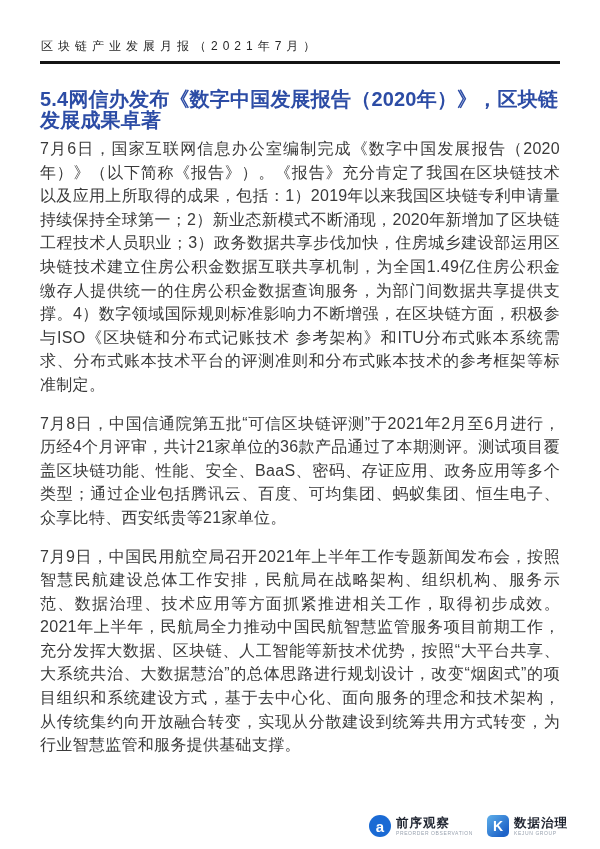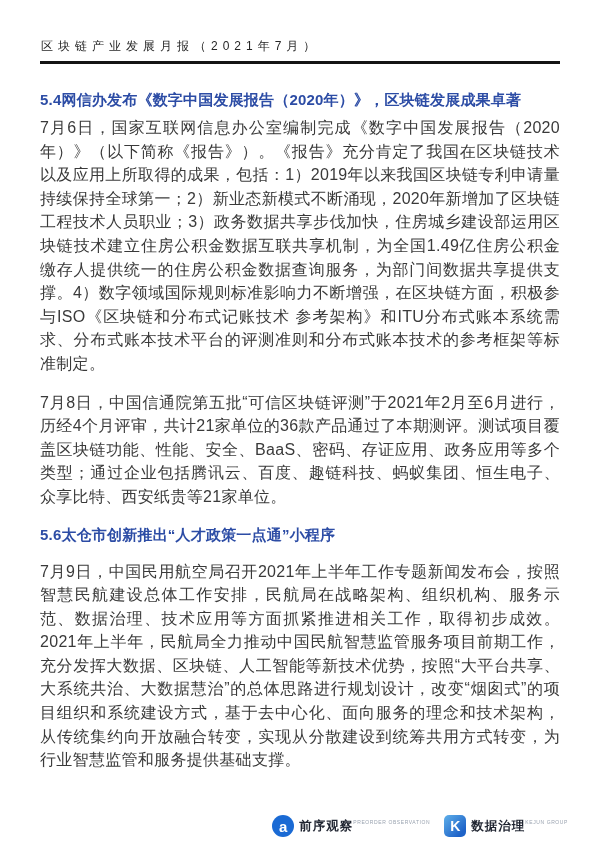--- a/index.html
+++ b/index.html
@@ -28,21 +28,21 @@
     margin-top: 6px;
     height: 3px;
     border-top: 2px solid #141414;
     border-bottom: 1px solid #141414;
   }
   
   .news-section { margin-top: 15px; }
   .news-section.first { margin-top: 25px; }
   .news-section h2 {
     color: var(--heading_blue, #2C4CA5);
-    font-size: 15px;
+    font-size: 20px;
     font-weight: 700;
     line-height: 21px;
     margin-bottom: 6px;
     letter-spacing: 0.2px;
   }
   .news-section p {
     font-size: 16px;
     color: #3a3a3a;
     line-height: 23.6px;
     text-align: justify;
@@ -70,21 +70,21 @@
     background: var(--logo_circle_blue, #1A6AD4);
     font-size: 15px;
     line-height: 1;
   }
   .logo-icon.rsquare {
     border-radius: 5px;
     background: linear-gradient(135deg, #5FB0EA 0%, var(--logo_square_blue, #1E63C8) 80%);
     font-size: 14px;
     line-height: 1;
   }
-  .logo-text { display: flex; justify-content: center; }
+  .logo-text { display: flex; flex-direction: column; justify-content: center; }
   .logo-name {
     font-size: 12.5px;
     font-weight: 700;
     color: #1f2430;
     letter-spacing: 1px;
     line-height: 14px;
   }
   .logo-sub {
     font-size: 5px;
     color: #9aa3b0;
@@ -104,25 +104,24 @@
   </header>
 
   <main>
 
     <section class="news-section first">
       <h2>5.4网信办发布《数字中国发展报告（2020年）》，区块链发展成果卓著</h2>
       <p>7月6日，国家互联网信息办公室编制完成《数字中国发展报告（2020年）》（以下简称《报告》）。《报告》充分肯定了我国在区块链技术以及应用上所取得的成果，包括：1）2019年以来我国区块链专利申请量持续保持全球第一；2）新业态新模式不断涌现，2020年新增加了区块链工程技术人员职业；3）政务数据共享步伐加快，住房城乡建设部运用区块链技术建立住房公积金数据互联共享机制，为全国1.49亿住房公积金缴存人提供统一的住房公积金数据查询服务，为部门间数据共享提供支撑。4）数字领域国际规则标准影响力不断增强，在区块链方面，积极参与ISO《区块链和分布式记账技术 参考架构》和ITU分布式账本系统需求、分布式账本技术平台的评测准则和分布式账本技术的参考框架等标准制定。</p>
     </section>
 
     <section class="news-section">
-      <p>7月8日，中国信通院第五批“可信区块链评测”于2021年2月至6月进行，历经4个月评审，共计21家单位的36款产品通过了本期测评。测试项目覆盖区块链功能、性能、安全、BaaS、密码、存证应用、政务应用等多个类型；通过企业包括腾讯云、百度、趣链科技、蚂蚁集团、恒生电子、众享比特、西安纸贵等21家单位。</p>
+      <p>7月8日，中国信通院第五批“可信区块链评测”于2021年2月至6月进行，历经4个月评审，共计21家单位的36款产品通过了本期测评。测试项目覆盖区块链功能、性能、安全、BaaS、密码、存证应用、政务应用等多个类型；通过企业包括腾讯云、百度、可均集团、蚂蚁集团、恒生电子、众享比特、西安纸贵等21家单位。</p>
     </section>
 
     <section class="news-section">
-      <h2>5.6太仓市创新推出“人才政策一点通”小程序</h2>
     </section>
 
     <section class="news-section">
       <p>7月9日，中国民用航空局召开2021年上半年工作专题新闻发布会，按照智慧民航建设总体工作安排，民航局在战略架构、组织机构、服务示范、数据治理、技术应用等方面抓紧推进相关工作，取得初步成效。2021年上半年，民航局全力推动中国民航智慧监管服务项目前期工作，充分发挥大数据、区块链、人工智能等新技术优势，按照“大平台共享、大系统共治、大数据慧治”的总体思路进行规划设计，改变“烟囱式”的项目组织和系统建设方式，基于去中心化、面向服务的理念和技术架构，从传统集约向开放融合转变，实现从分散建设到统筹共用方式转变，为行业智慧监管和服务提供基础支撑。</p>
     </section>
 
   </main>
 
   <footer class="footer-logos">
 

